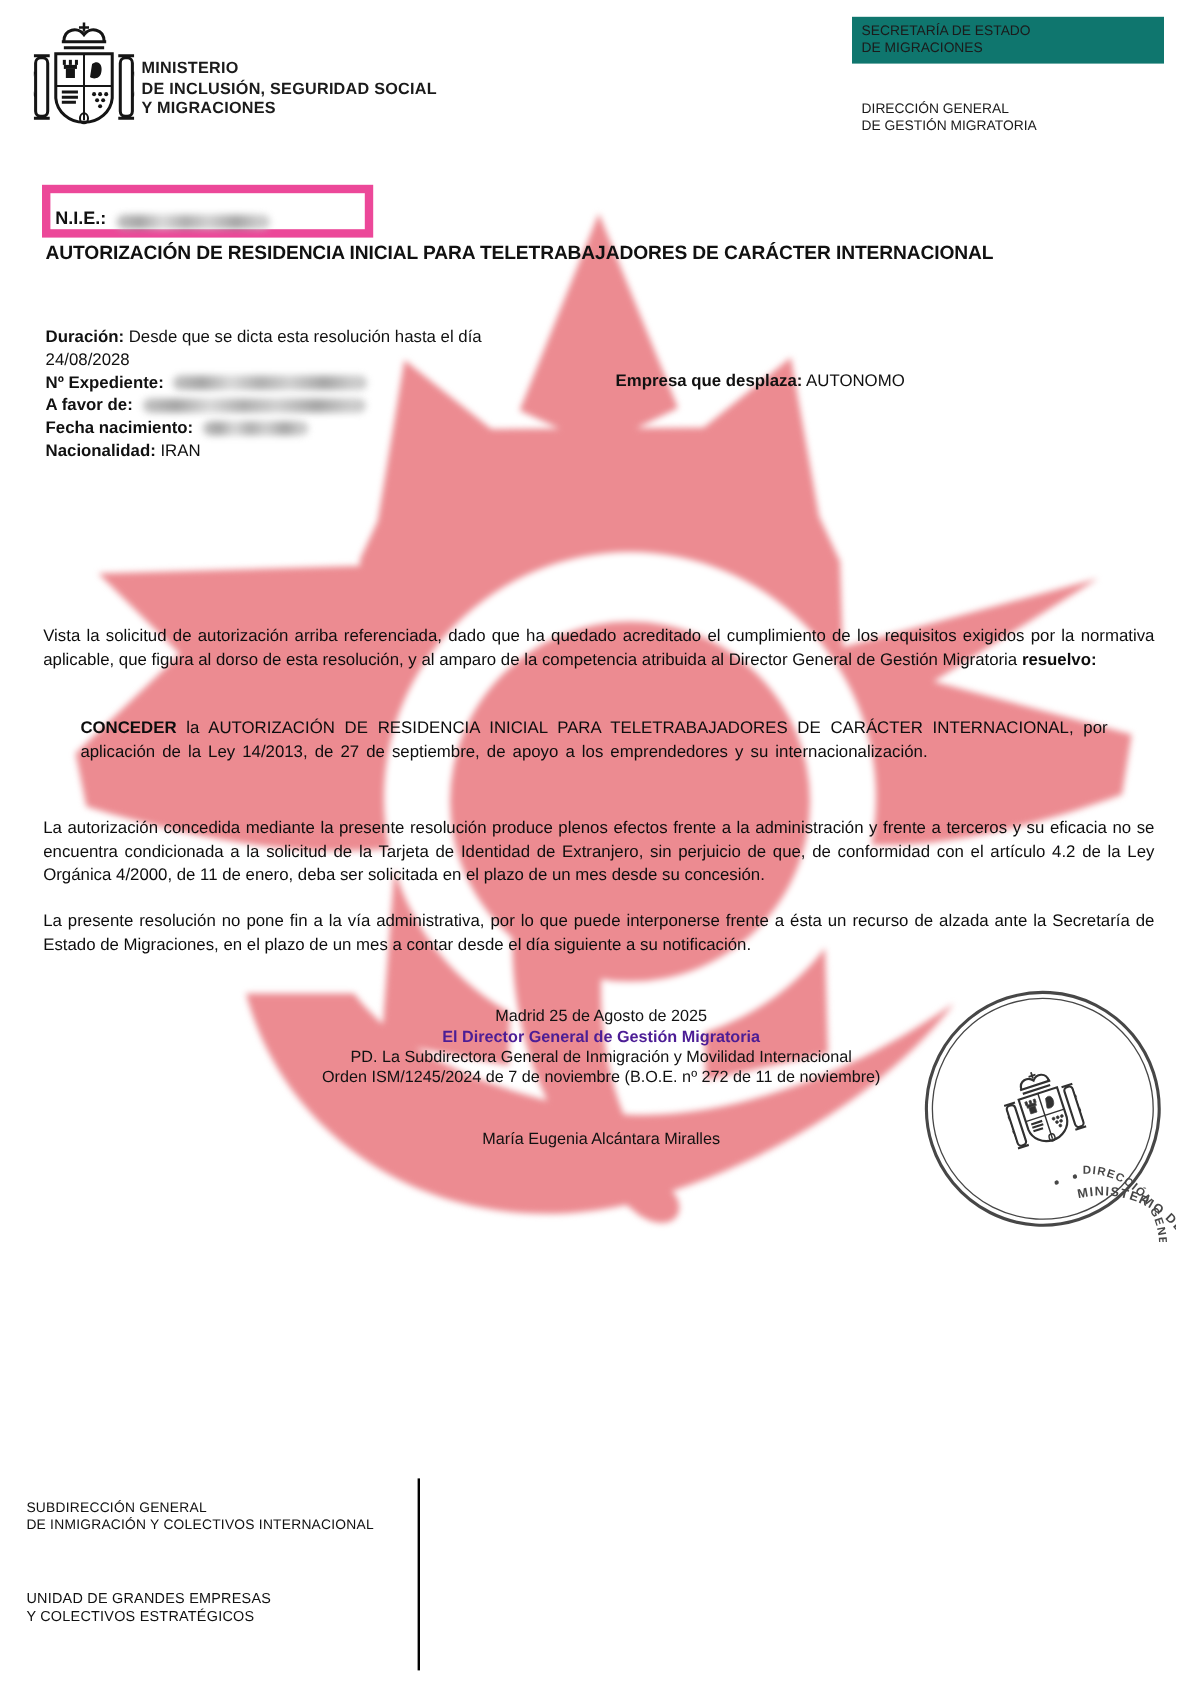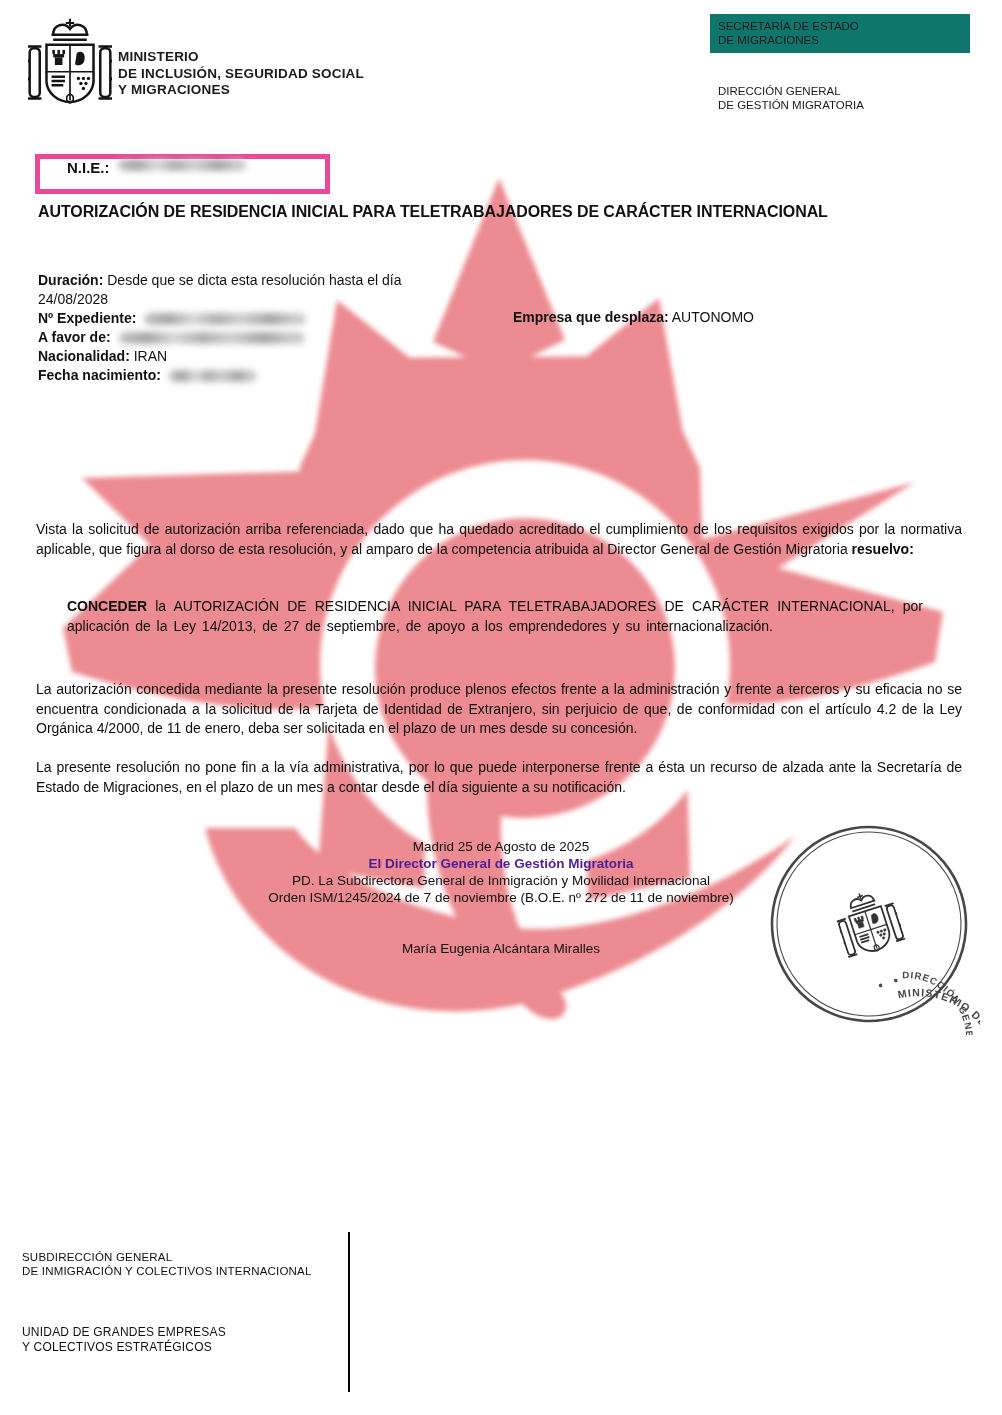--- a/index.html
+++ b/index.html
@@ -10,21 +10,21 @@
     color:#111;
   }
   
   .watermark{position:absolute; left:0; top:0; width:1002px; height:1415px; filter:blur(2.5px); }
   
   .arms{position:absolute; left:28px; top:16px; width:84px; height:98px;}
   .ministry{position:absolute; left:118px; top:49px; font-size:13.5px; line-height:16.5px; letter-spacing:.2px; color:#1b1b1b;font-weight:bold;}
   .box-secretaria{position:absolute; left:710px; top:14px; width:244px; background:#0f766e; padding:5px 8px 6px 8px; font-size:11.5px; line-height:14px; color:#1b1b1b;}
   .direccion{position:absolute; left:718px; top:84px; font-size:11.5px; line-height:14px; color:#1b1b1b;}
   
-  .nie-box{position:absolute; left:35px; top:154px; width:258px; height:30px; border:5px solid #ec4899; display:flex; align-items:flex-start; padding-left:27px;}
+  .nie-box{position:absolute; left:35px; top:154px; width:258px; height:30px; border:7px solid #ec4899; display:flex; align-items:flex-end; padding-left:4px;}
   .nie-label{font-weight:bold; font-size:15px;}
   
   .redact{display:inline-block; height:12px; margin-left:8px; vertical-align:middle; border-radius:6px;
     background:linear-gradient(90deg,#b5b5b5,#8e8e8e 15%,#d0d0d0 30%,#9a9a9a 45%,#c5c5c5 60%,#8e8e8e 78%,#bdbdbd 92%);
     filter:blur(3px); opacity:.8;}
   
   .doc-title{position:absolute; left:38px; top:203px; width:930px; font-size:16px; font-weight:bold; letter-spacing:-.1px;}
   .fields{position:absolute; left:38px; top:271px; font-size:14px; line-height:19px;}
   .fields b{font-weight:bold;}
   .empresa{position:absolute; left:513px; top:309px; font-size:14px;}
@@ -126,22 +126,22 @@
     <span class="redact" style="width:128px"></span>
   </div>
 
   <div class="doc-title">AUTORIZACIÓN DE RESIDENCIA INICIAL PARA TELETRABAJADORES DE CARÁCTER INTERNACIONAL</div>
 
   <div class="fields">
     <div><b>Duración:</b> <span>Desde que se dicta esta resolución hasta el día</span></div>
     <div>24/08/2028</div>
     <div><b>Nº Expediente:</b><span class="redact" style="width:162px"></span></div>
     <div><b>A favor de:</b><span class="redact" style="width:186px"></span></div>
+    <div><b>Fecha nacimiento:</b><span class="redact" style="width:88px"></span></div>
     <div><b>Nacionalidad:</b> <span>IRAN</span></div>
-    <div><b>Fecha nacimiento:</b><span class="redact" style="width:88px"></span></div>
   </div>
   <div class="empresa">
     <b>Empresa que desplaza:</b>
     <span>AUTONOMO</span>
   </div>
 
   <div class="para p1"><span>Vista la solicitud de autorización arriba referenciada, dado que ha quedado acreditado el cumplimiento de los requisitos exigidos por la normativa aplicable, que figura al dorso de esta resolución, y al amparo de la competencia atribuida al Director General de Gestión Migratoria  </span><b>resuelvo:</b></div>
 
   <div class="para p2"><b>CONCEDER</b><span> la AUTORIZACIÓN DE RESIDENCIA INICIAL PARA TELETRABAJADORES DE CARÁCTER INTERNACIONAL, por aplicación de la Ley 14/2013, de 27 de septiembre, de apoyo a los emprendedores y su internacionalización.</span></div>
 

